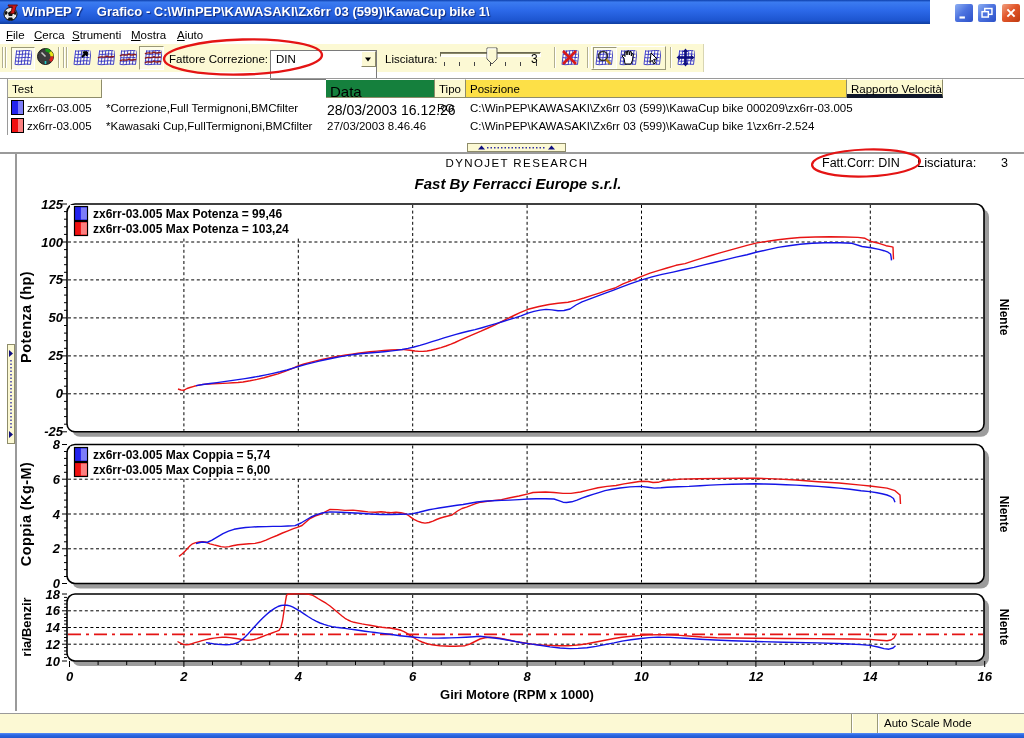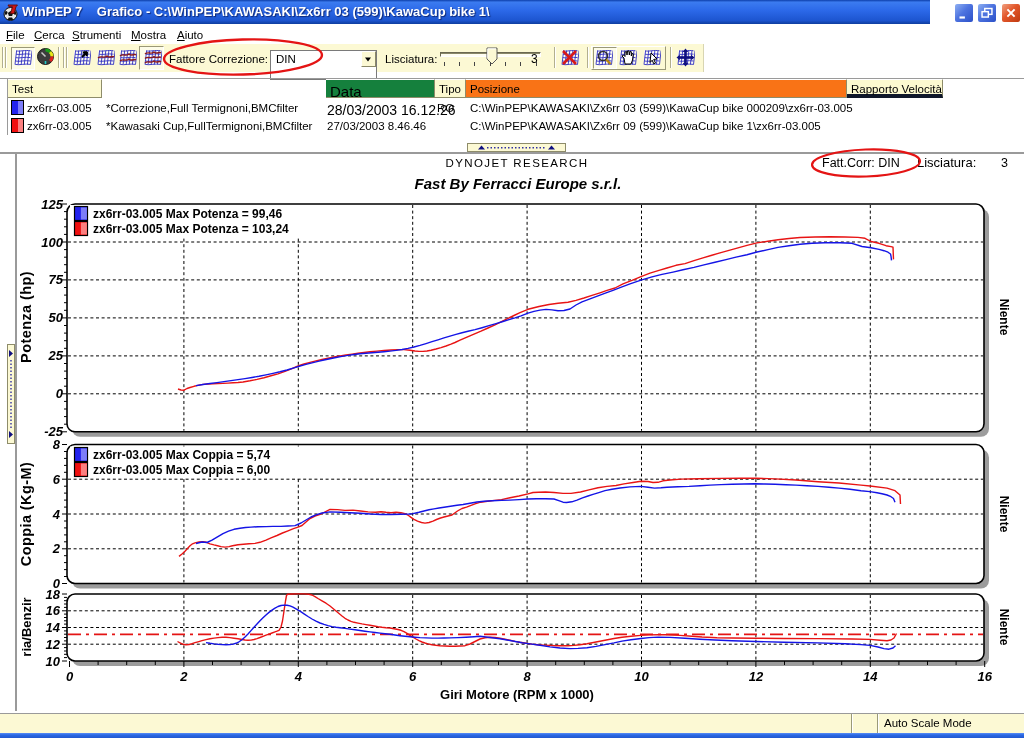--- a/index.html
+++ b/index.html
@@ -266,33 +266,33 @@
       <path d="M9.5,0.5 l2.8,3.4 h-5.6 Z M9.5,18.5 l2.8,-3.4 h-5.6 Z M0.5,9.5 l3.4,-2.8 v5.6 Z M18.5,9.5 l-3.4,-2.8 v5.6 Z" fill="#101080"></path>
     </svg>
 <svg class="abs" style="left:156px;top:36px;pointer-events:none" width="180" height="44" viewBox="0 0 180 44">
       <ellipse cx="87" cy="21" rx="79" ry="17.5" fill="none" stroke="#e41414" stroke-width="2.4" transform="rotate(-1.5 87 21)"></ellipse>
     </svg>
 <div class="abs" style="left:0;top:78px;width:1024px;height:1px;background:#9a9a9a"></div>
 <div class="abs" style="left:7px;top:78px;width:1px;height:57px;background:#9a9a9a"></div>
 <div class="abs" style="left:8px;top:79px;width:94px;height:19px;background:#fcf9d0;border-right:1px solid #8e8c6a;border-bottom:1px solid #8e8c6a;border-top:1px solid #fff;font-size:11.5px;padding:3px 0 0 4px">Test</div>
 <div class="abs" style="left:326px;top:79px;width:109px;height:19px;background:#15803d;border-right:1px solid #8e8c6a;border-bottom:1px solid #8e8c6a;border-top:1px solid #fff;font-size:15px;padding:3px 0 0 4px">Data</div>
 <div class="abs" style="left:435px;top:79px;width:31px;height:19px;background:#fcf9d0;border-right:1px solid #8e8c6a;border-bottom:1px solid #8e8c6a;border-top:1px solid #fff;font-size:11.5px;padding:3px 0 0 4px">Tipo</div>
-<div class="abs" style="left:466px;top:79px;width:381px;height:19px;background:#f97316;border-right:1px solid #8e8c6a;border-bottom:1px solid #8e8c6a;border-top:1px solid #fff;font-size:11.5px;padding:3px 0 0 4px">Posizione</div>
+<div class="abs" style="left:466px;top:79px;width:381px;height:19px;background:#fde047;border-right:1px solid #8e8c6a;border-bottom:1px solid #8e8c6a;border-top:1px solid #fff;font-size:11.5px;padding:3px 0 0 4px">Posizione</div>
 <div class="abs" style="left:847px;top:79px;width:96px;height:19px;background:#fcf9d0;border-right:1px solid #8e8c6a;border-bottom:4px solid #0f172a;border-top:1px solid #fff;font-size:11.5px;padding:3px 0 0 4px">Rapporto Velocità</div>
 <div class="abs" style="left:11px;top:100px;width:13px;height:15px;background:linear-gradient(90deg,#2222ee 0%,#2222ee 55%,#7d7df8 55%,#7d7df8 100%);border:1px solid #000"></div>
 <div class="abs" style="left:11px;top:118px;width:13px;height:15px;background:linear-gradient(90deg,#f01010 0%,#f01010 55%,#fb8080 55%,#fb8080 100%);border:1px solid #000"></div>
 <div class="abs" style="left:27px;top:102px;font-size:11.5px;white-space:pre">zx6rr-03.005</div>
 <div class="abs" style="left:106px;top:102px;font-size:11.5px;white-space:pre">*Correzione,Full Termignoni,BMCfilter</div>
 <div class="abs" style="left:327px;top:102px;font-size:14px;white-space:pre">28/03/2003 16.12.26</div>
 <div class="abs" style="left:437px;top:102px;font-size:11.5px;white-space:pre">RO</div>
 <div class="abs" style="left:470px;top:102px;font-size:11.5px;white-space:pre">C:\WinPEP\KAWASAKI\Zx6rr 03 (599)\KawaCup bike 000209\zx6rr-03.005</div>
 <div class="abs" style="left:27px;top:120px;font-size:11.5px;white-space:pre">zx6rr-03.005</div>
 <div class="abs" style="left:106px;top:120px;font-size:11.5px;white-space:pre">*Kawasaki Cup,FullTermignoni,BMCfilter</div>
 <div class="abs" style="left:327px;top:120px;font-size:11.5px;white-space:pre">27/03/2003 8.46.46</div>
-<div class="abs" style="left:470px;top:120px;font-size:11.5px;white-space:pre">C:\WinPEP\KAWASAKI\Zx6rr 09 (599)\KawaCup bike 1\zx6rr-03.005</div>
+<div class="abs" style="left:470px;top:120px;font-size:11.5px;white-space:pre">C:\WinPEP\KAWASAKI\Zx6rr 03 (599)\KawaCup bike 1\zx6rr-2.524</div>
 <div style="position:absolute;left:467px;top:143px;width:99px;height:9px;background:#fcf9d4;border:1px solid #8e8c6a;box-sizing:border-box"></div>
     <svg style="position:absolute;left:467px;top:143px" width="99" height="9" viewBox="0 0 99 9">
       <path d="M11,6.5 l3.5,-4 l3.5,4 Z M81,6.5 l3.5,-4 l3.5,4 Z" fill="#101080"></path>
       <line x1="20" y1="4.8" x2="79" y2="4.8" stroke="#3030a0" stroke-width="1.4" stroke-dasharray="1.5,2"></line>
     </svg>
 <div class="abs" style="left:0;top:152px;width:1024px;height:2px;background:#9a9a9a"></div>
 <div class="abs" style="left:15px;top:154px;width:2px;height:557px;background:#9a9a9a"></div>
 <div style="position:absolute;left:7px;top:344px;width:8px;height:100px;background:#fcf9d4;border:1px solid #8e8c6a;box-sizing:border-box"></div>
     <svg style="position:absolute;left:7px;top:344px" width="8" height="100" viewBox="0 0 8 100">
       <path d="M2,6 l4,3.5 l-4,3.5 Z M2,87 l4,3.5 l-4,3.5 Z" fill="#101080"></path>

